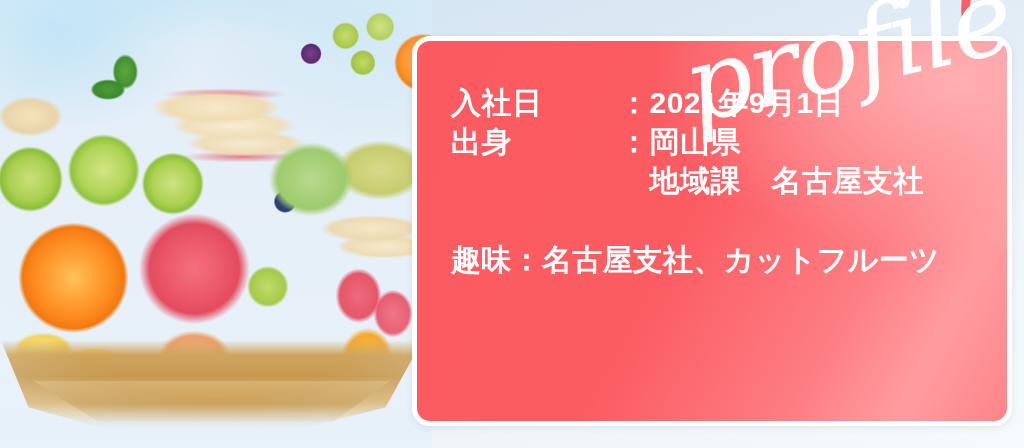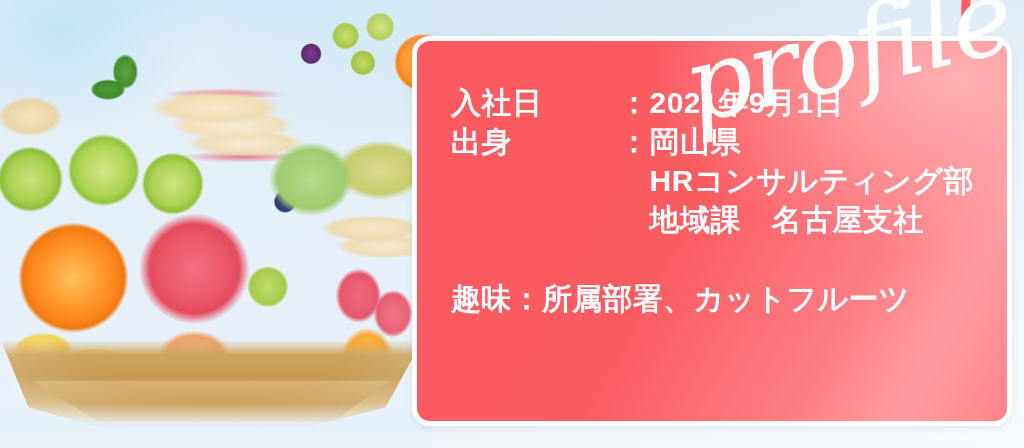--- a/index.html
+++ b/index.html
@@ -260,30 +260,25 @@
             <td class="val">2021年9月1日</td>
           </tr>
           <tr>
             <td class="lbl">出身</td>
             <td class="sep">：</td>
             <td class="val">岡山県</td>
           </tr>
           <tr>
             <td class="lbl"></td>
             <td class="sep"></td>
-            <td class="val">HRコンサルティング部</td>
-          </tr>
-          <tr>
-            <td class="lbl"></td>
-            <td class="sep"></td>
             <td class="val">地域課　名古屋支社</td>
           </tr>
         </tbody>
       </table>
 
       <div class="hobby">
-        <div>趣味：所属部署、カットフルーツ</div>
+        <div>趣味：名古屋支社、カットフルーツ</div>
       </div>
 
     </div>
   </div>
 
 </div>
 
 </body></html>

